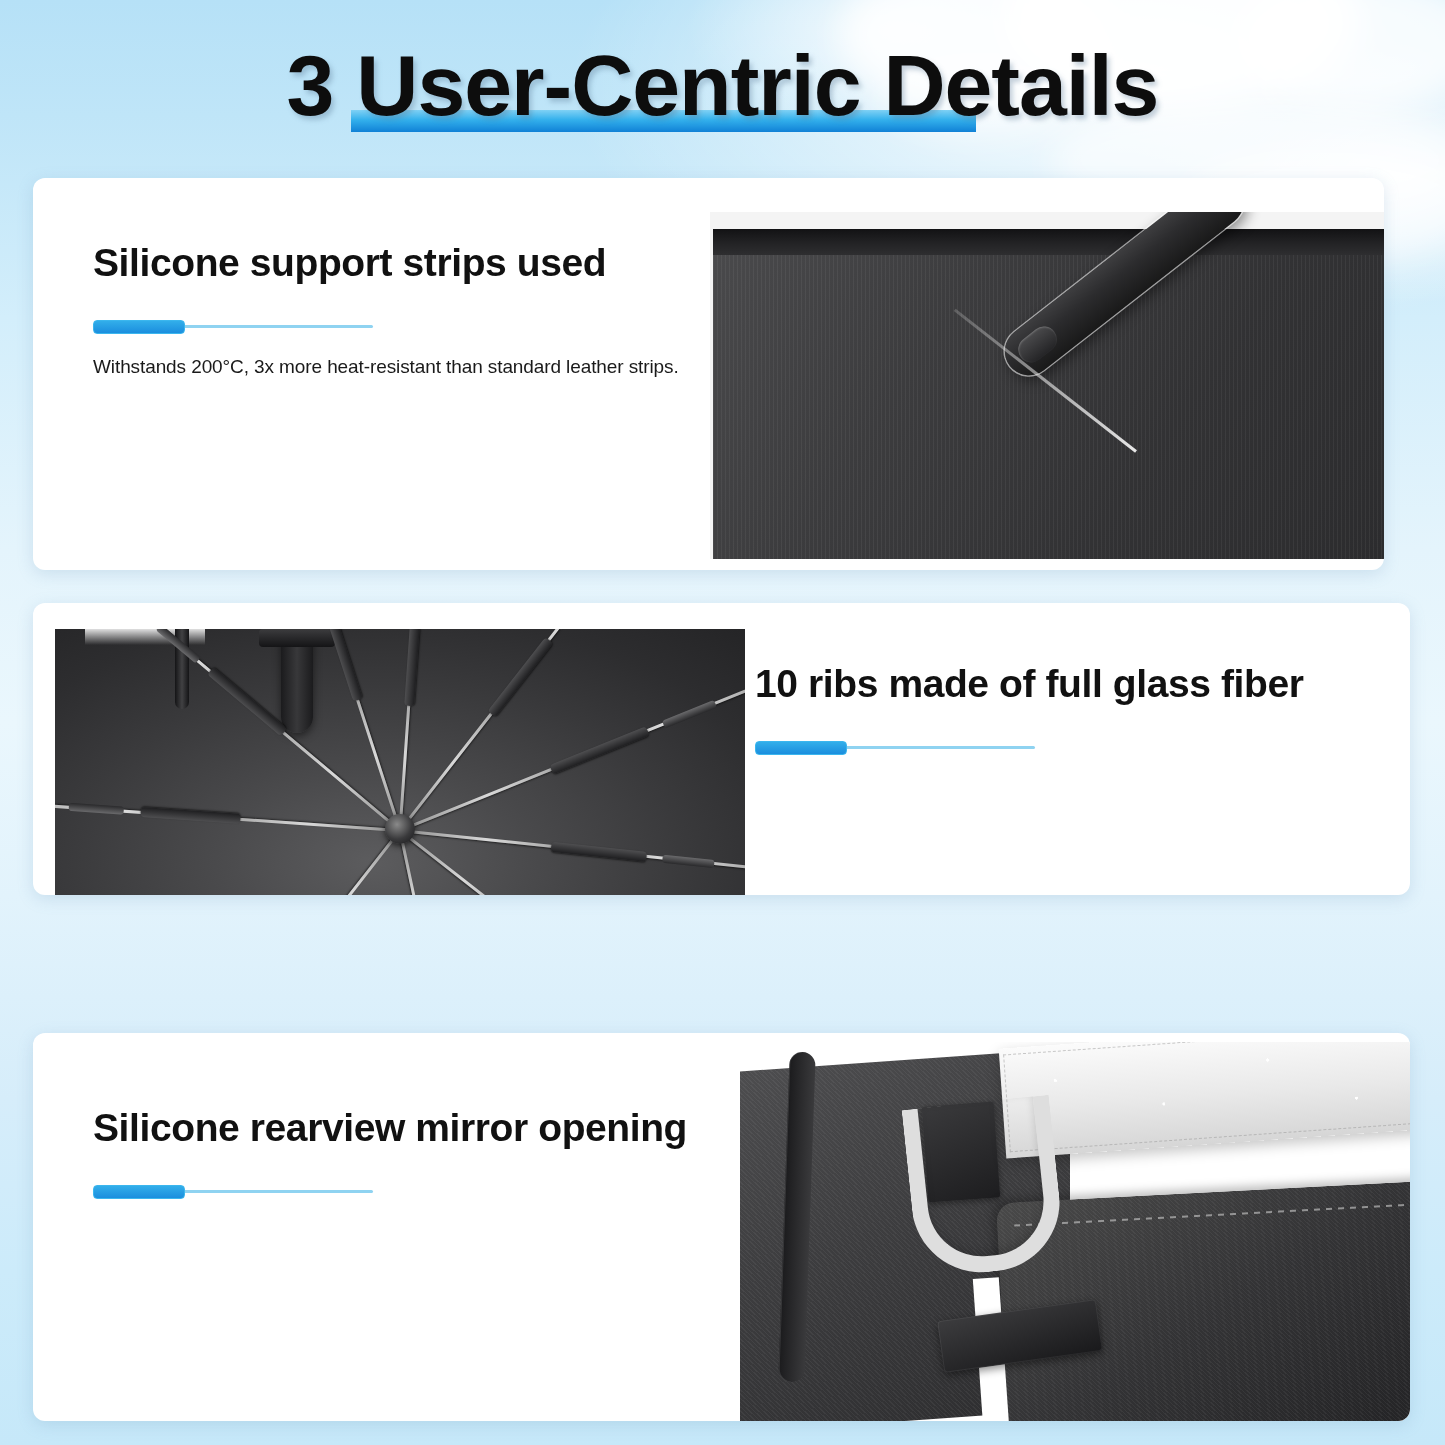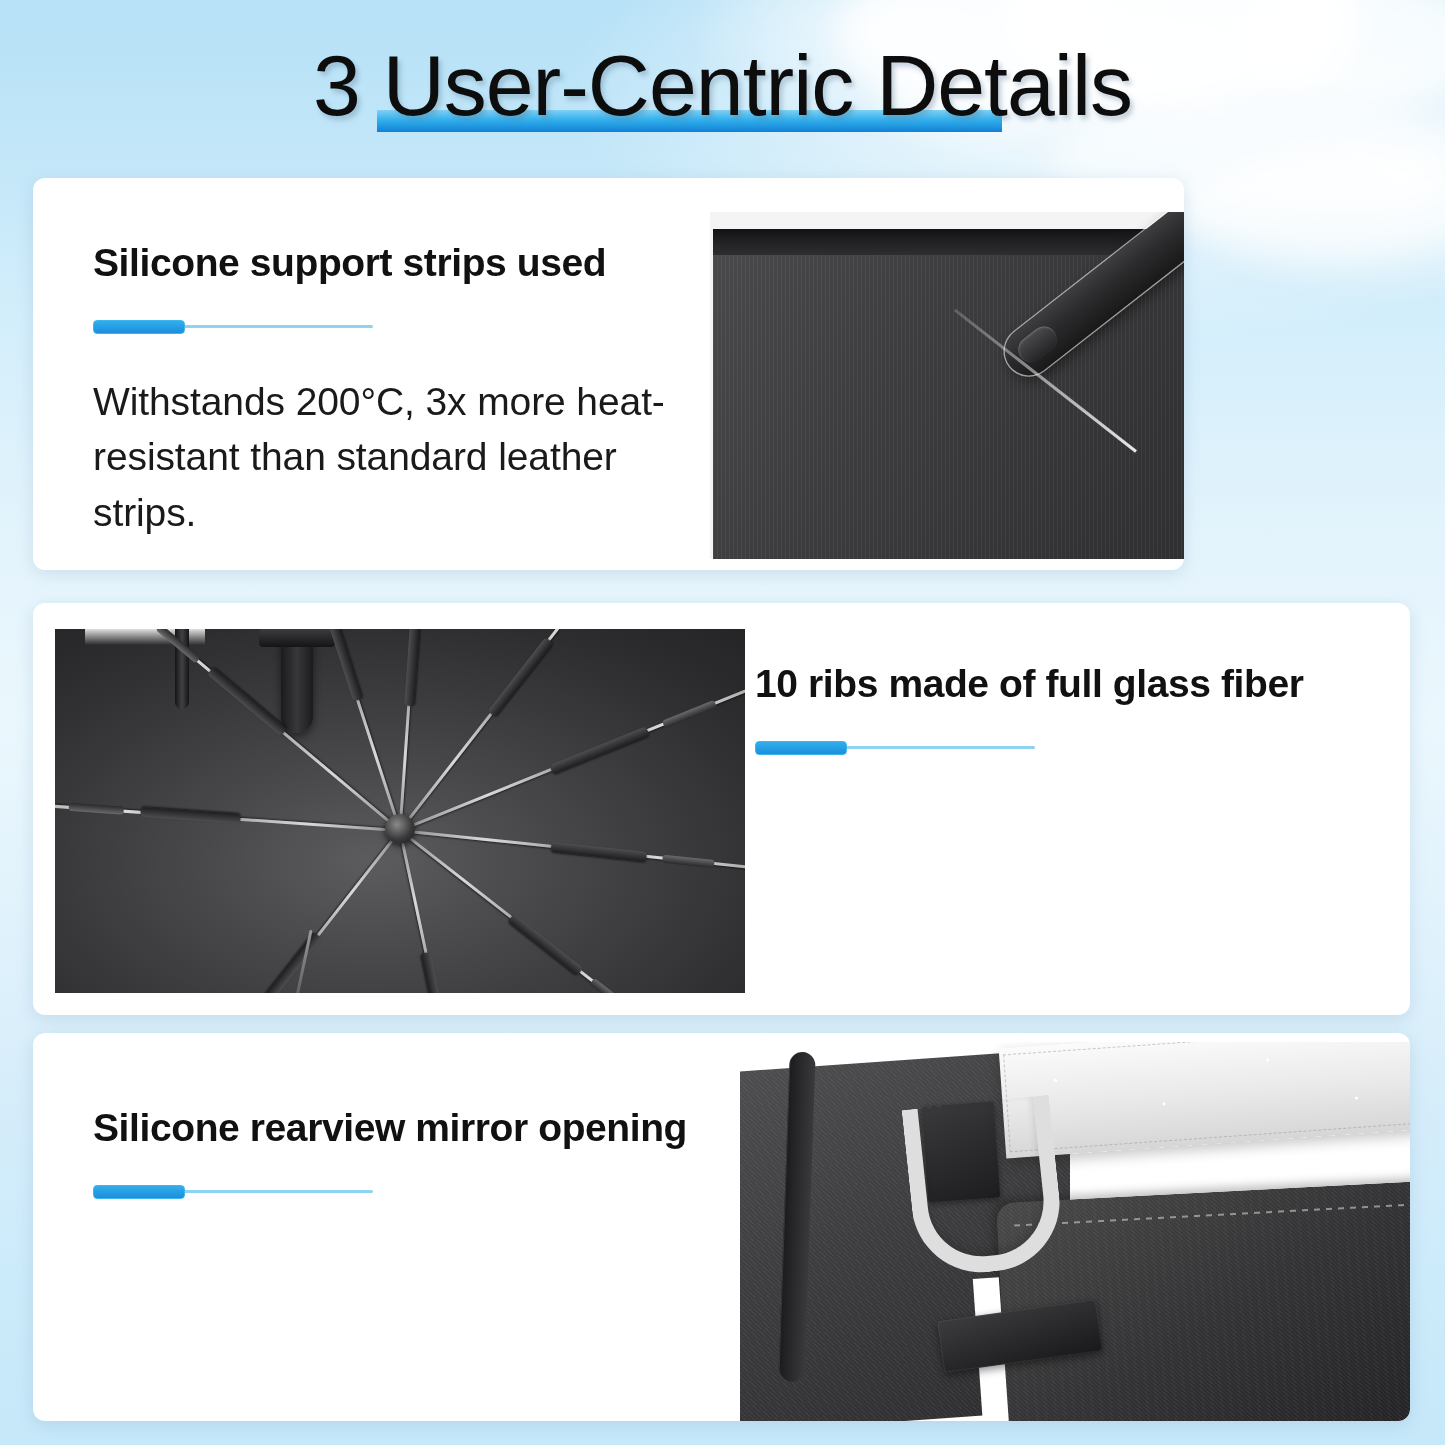--- a/index.html
+++ b/index.html
@@ -44,21 +44,21 @@
   .c6 { left:1180px; top:150px;  width:300px; height:110px; background:rgba(255,255,255,0.60); }
 
   
   .header {
     position:absolute; left:0; top:42px; width:1445px;
     text-align:center;
   }
   .header-inner { display:inline-block; position:relative; }
   .title {
     font-size:86px;
-    font-weight:normal;
+    font-weight:bold;
     letter-spacing:-1px;
     color:#0d0d0d;
     line-height:1.0;
     text-shadow:3px 4px 5px rgba(90,120,150,0.35);
     white-space:nowrap;
     position:relative;
     z-index:2;
   }
   .title-underline {
     position:absolute;
@@ -71,22 +71,22 @@
   }
 
   
   .card {
     position:absolute;
     background:#ffffff;
     border-radius:12px;
     box-shadow:0 4px 16px rgba(110,150,185,0.22);
     overflow:hidden;
   }
-  #card-1 { left:33px; top:178px;  width:1151px; height:392px; }
-  #card-2 { left:33px; top:603px;  width:1377px; height:412px; }
+  #card-1 { left:33px; top:178px;  width:1351px; height:392px; }
+  #card-2 { left:33px; top:603px;  width:1377px; height:292px; }
   #card-3 { left:33px; top:1033px; width:1377px; height:388px; }
 
   .text-block { position:absolute; }
   #card-1 .text-block { left:60px; top:62px;  width:600px; }
   #card-2 .text-block { left:722px; top:58px; width:620px; }
   #card-3 .text-block { left:60px; top:72px;  width:650px; }
 
   .headline {
     font-size:39px;
     font-weight:bold;
@@ -110,22 +110,22 @@
   }
   .accent-thick {
     position:absolute; left:0; top:0;
     width:92px; height:14px;
     background:linear-gradient(180deg,#32aeea 0%, #1b8ede 100%);
     border:1px solid #3bb6ee;
     border-radius:4px;
   }
 
   .subtext {
-    margin-top:40px;
-    font-size:39px;
+    margin-top:20px;
+    font-size:19px;
     line-height:1.42;
     color:#1a1a1a;
     letter-spacing:-0.1px;
   }
 
   
   .photo { position:absolute; overflow:hidden; background:#2e2e2e; }
   #photo-1 { left:677px; top:34px;  width:700px; height:347px; background:#f4f4f4; }
   #photo-2 { left:22px;  top:26px;  width:690px; height:364px; background:#3a3a3a; }
   #photo-3 { left:707px; top:9px;   width:670px; height:379px; background:#f7f7f7; }

